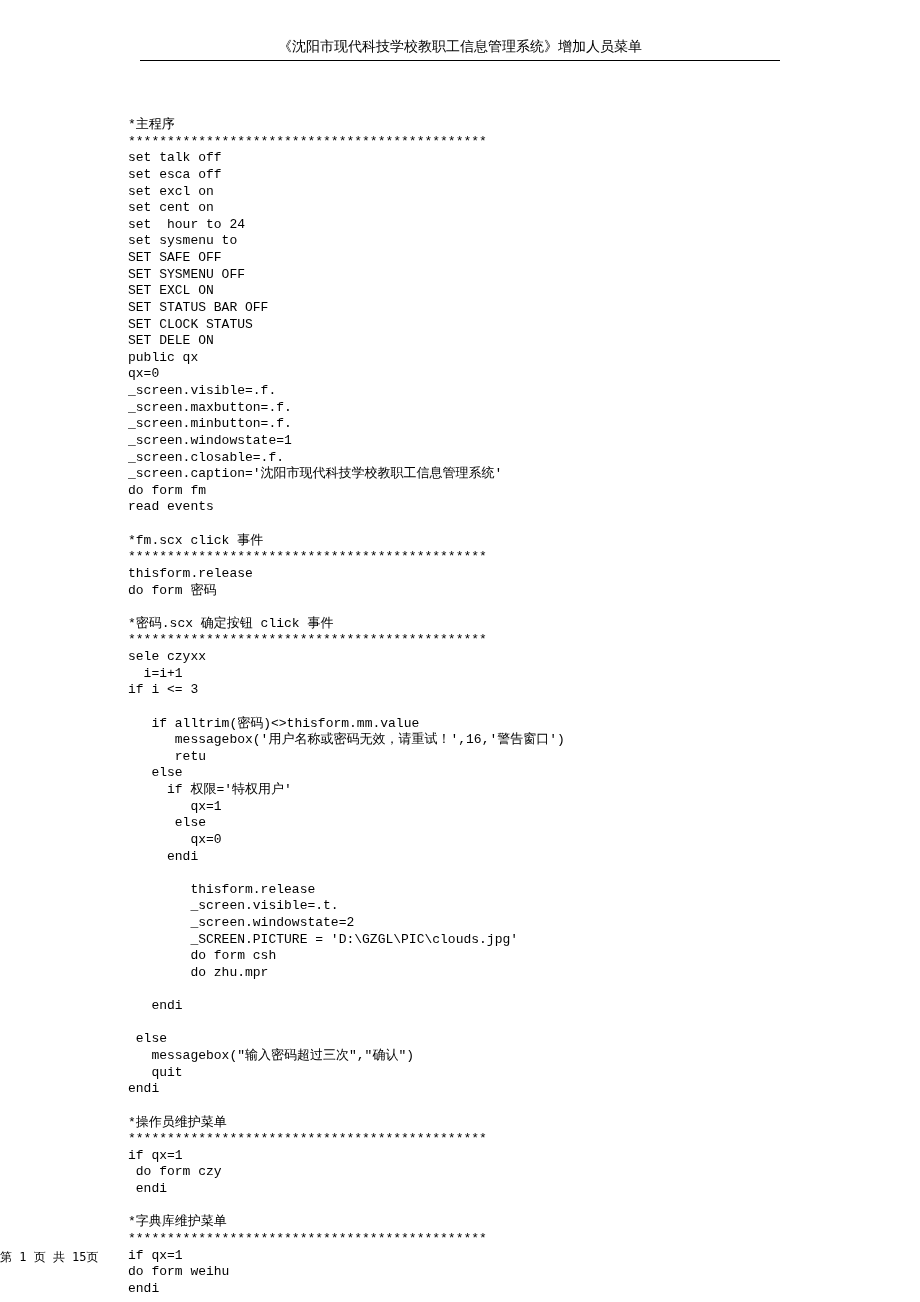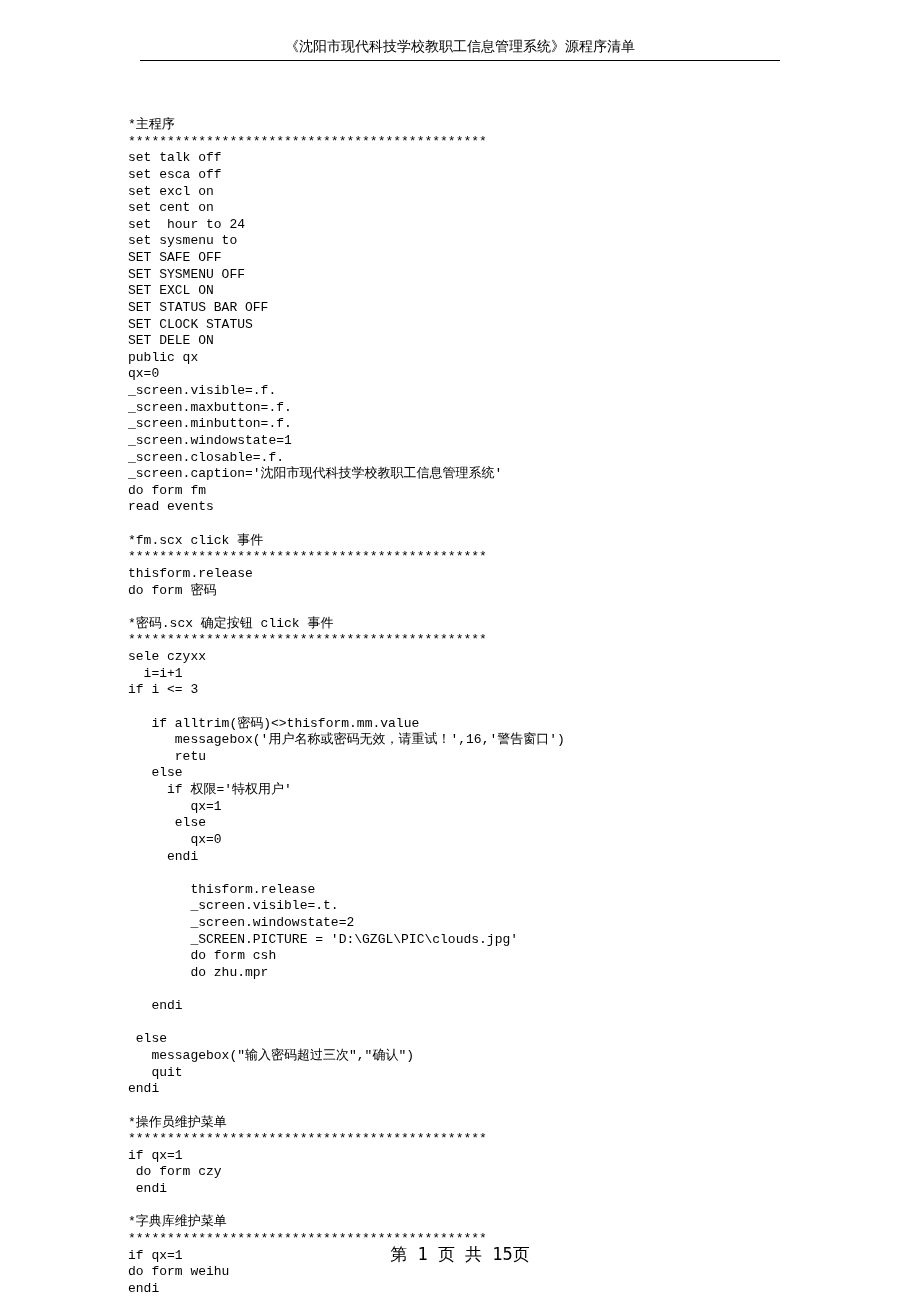--- a/index.html
+++ b/index.html
@@ -26,29 +26,28 @@
   padding: 56px 0 0 128px;
   white-space: pre;
   font-family: "SimSun", "宋体", "Courier New", monospace;
   line-height: 1.28;
   font-size: 13px;
 }
 .footer {
   position: absolute;
   bottom: 36px;
   width: 100%;
-  text-align: center;
-  font-size: 17px;
+  font-size: 12px;
 }
 </style>
 </head>
 <body>
 
 <div class="header">
-  <span>《沈阳市现代科技学校教职工信息管理系统》源程序清单</span>
+  <span>《沈阳市现代科技学校教职工信息管理系统》增加人员菜单</span>
   <div class="header-underline"></div>
 </div>
 
 <div class="content" id="code-block">*主程序
 **********************************************
 set talk off
 set esca off
 set excl on
 set cent on
 set  hour to 24

